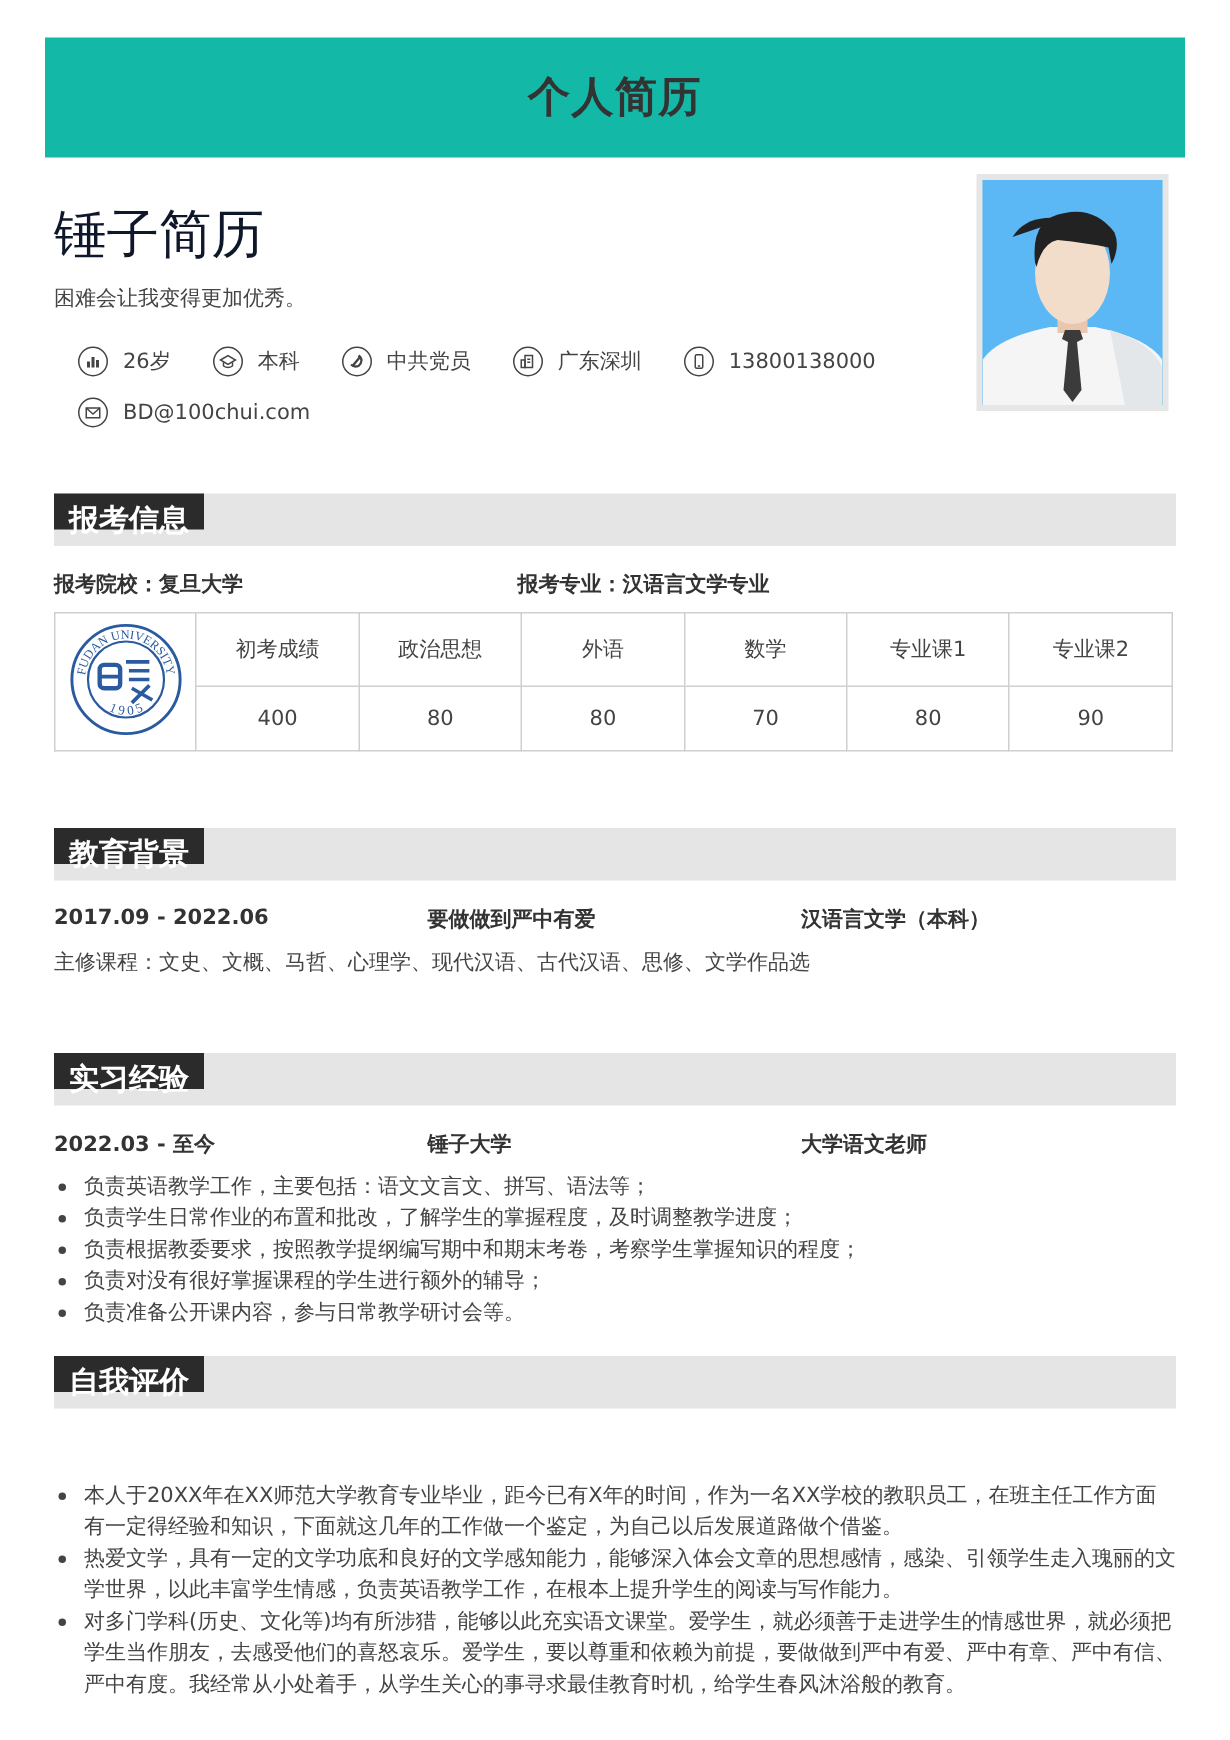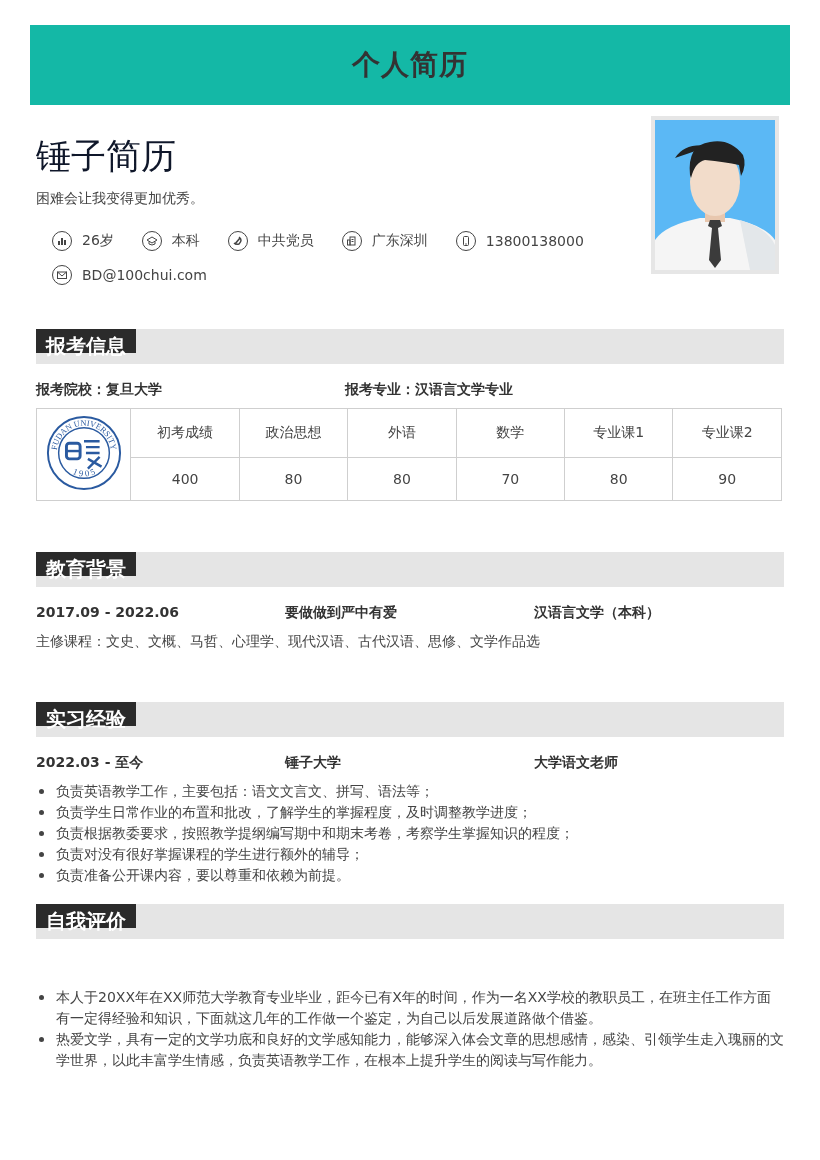--- a/index.html
+++ b/index.html
@@ -178,22 +178,23 @@
   <span class="label">实习经验</span>
 </div>
 <div class="bold-line" style="left:36px; top:754px;">2022.03 - 至今</div>
 <div class="bold-line" style="left:285px; top:754px;">锤子大学</div>
 <div class="bold-line" style="left:534px; top:754px;">大学语文老师</div>
 <ul class="bullets" style="top:781px; width:748px;">
   <li>负责英语教学工作，主要包括：语文文言文、拼写、语法等；</li>
   <li>负责学生日常作业的布置和批改，了解学生的掌握程度，及时调整教学进度；</li>
   <li>负责根据教委要求，按照教学提纲编写期中和期末考卷，考察学生掌握知识的程度；</li>
   <li>负责对没有很好掌握课程的学生进行额外的辅导；</li>
-  <li>负责准备公开课内容，要以尊重和依赖为前提。</li>
+  <li>负责准备公开课内容，参与日常教学研讨会等。</li>
 </ul>
 
 <div class="section-head" style="top:904px;">
   <span class="label">自我评价</span>
 </div>
 <ul class="bullets" style="top:987px; width:748px;">
   <li>本人于20XX年在XX师范大学教育专业毕业，距今已有X年的时间，作为一名XX学校的教职员工，在班主任工作方面有一定得经验和知识，下面就这几年的工作做一个鉴定，为自己以后发展道路做个借鉴。</li>
   <li>热爱文学，具有一定的文学功底和良好的文学感知能力，能够深入体会文章的思想感情，感染、引领学生走入瑰丽的文学世界，以此丰富学生情感，负责英语教学工作，在根本上提升学生的阅读与写作能力。</li>
+  <li>对多门学科(历史、文化等)均有所涉猎，能够以此充实语文课堂。爱学生，就必须善于走进学生的情感世界，就必须把学生当作朋友，去感受他们的喜怒哀乐。爱学生，要以尊重和依赖为前提，要做做到严中有爱、严中有章、严中有信、严中有度。我经常从小处着手，从学生关心的事寻求最佳教育时机，给学生春风沐浴般的教育。</li>
 </ul>
 
 </body></html>

